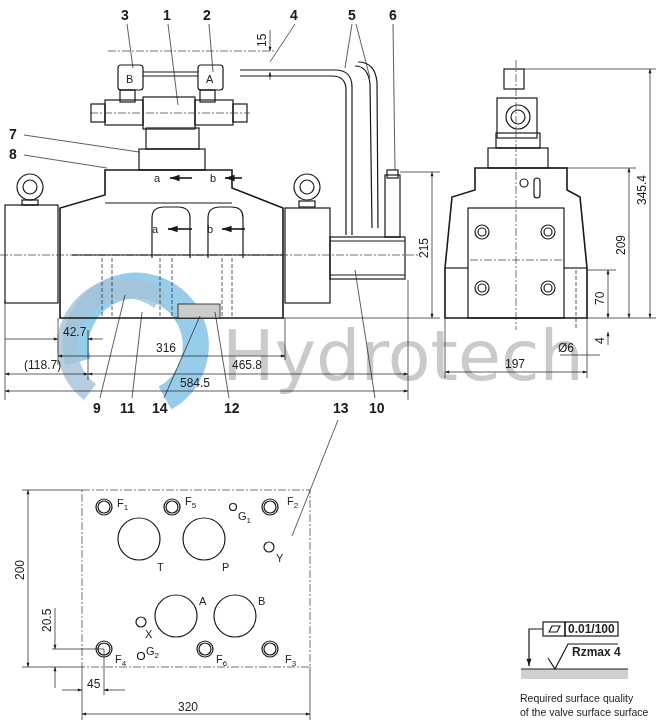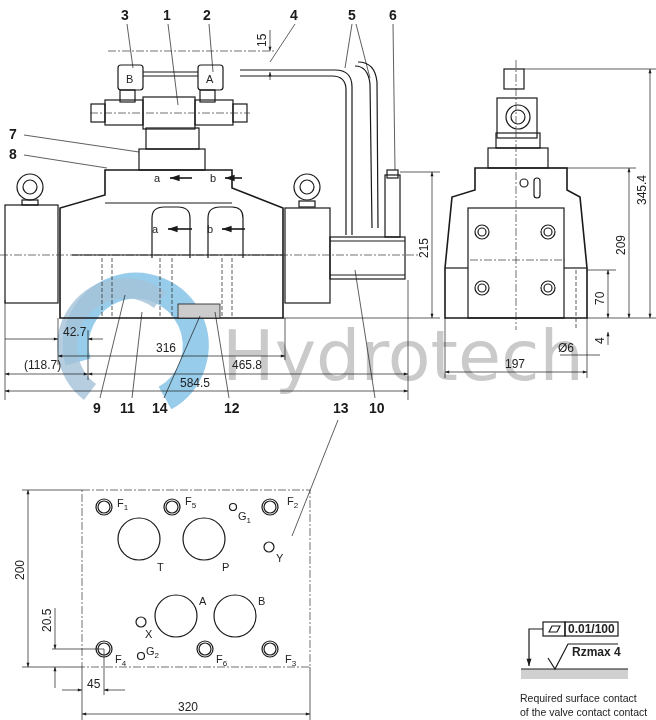--- a/index.html
+++ b/index.html
@@ -273,15 +273,15 @@
     <rect class="ln" x="565" y="622" width="53" height="14"></rect>
     <path class="ln" d="M549,632 L552,626 L560,626 L557,632 Z"></path>
     <text class="dimtxt" x="568" y="633" font-weight="bold" font-size="11">0.01/100</text>
     <path class="ln" d="M543,629 L529,629 L529,666" marker-end="url(#ar)"></path>
     <path class="ln" d="M548,658 L555,669 L568,644 L618,644"></path>
     <text class="dimtxt" x="572" y="656" font-weight="bold" font-size="11">Rzmax  4</text>
   </g>
 </svg>
 
 <div class="note">
-  <div>Required surface contact</div>
-  <div>of the valve contact contact</div>
+  <div>Required surface quality</div>
+  <div>of the valve surface surface</div>
 </div>
 
 </body></html>

